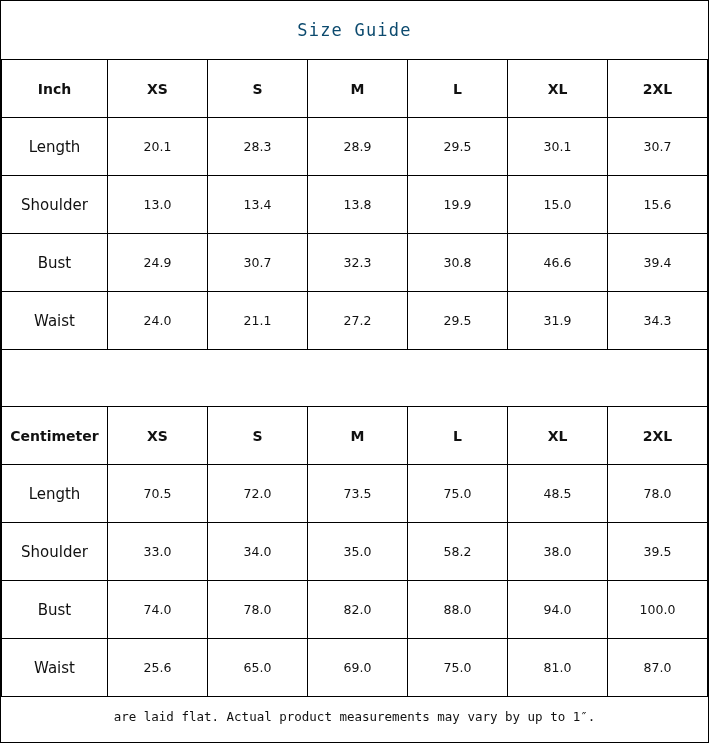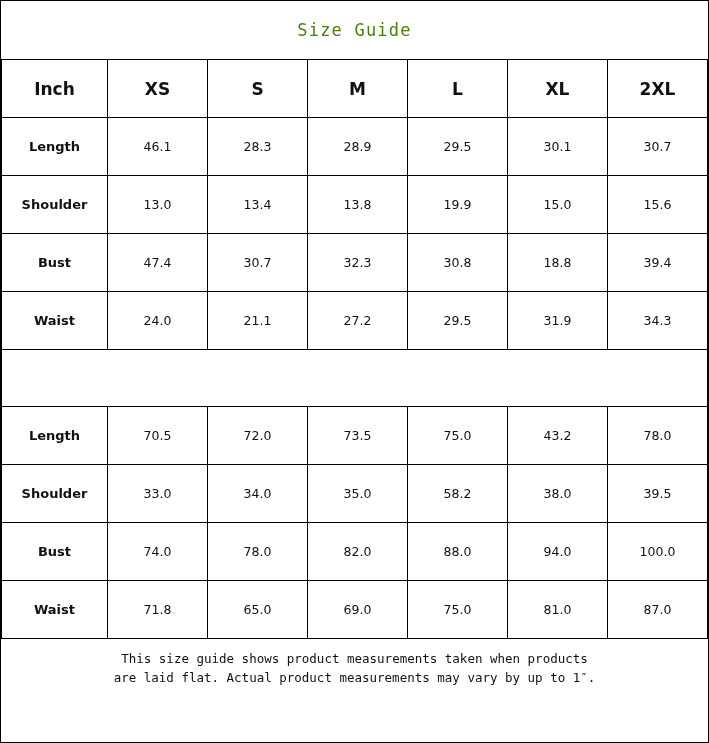--- a/index.html
+++ b/index.html
@@ -20,21 +20,21 @@
     position: relative;
     box-sizing: border-box;
     border: 1px solid #000000;
     background: #ffffff;
   }
   .title {
     text-align: center;
     font-family: "DejaVu Sans Mono", monospace;
     font-size: 17px;
     letter-spacing: 1.2px;
-    color: #4d7c0f;
+    color: #0c4a6e;
     height: 58px;
     line-height: 58px;
     box-sizing: border-box;
   }
   table.size-table {
     width: 100%;
     border-collapse: collapse;
     table-layout: fixed;
   }
   table.size-table td {
@@ -43,25 +43,25 @@
     font-size: 12.5px;
     height: 57px;
     padding: 0 2px;
     font-family: "DejaVu Sans", sans-serif;
     color: #111111;
     overflow: hidden;
     white-space: nowrap;
   }
   table.size-table td.head-cell {
     font-weight: bold;
-    font-size: 17px;
+    font-size: 14px;
   }
   table.size-table td.row-label {
-    font-weight: bold;
-    font-size: 13px;
+    font-weight: normal;
+    font-size: 15px;
     text-align: center;
   }
   table.size-table td.first-col {
     width: 101px;
   }
   .spacer {
     height: 56px;
     border-left: 1px solid #000000;
     border-right: 1px solid #000000;
     box-sizing: border-box;
@@ -93,68 +93,77 @@
         <td class="head-cell first-col">Inch</td>
         <td class="head-cell">XS</td>
         <td class="head-cell">S</td>
         <td class="head-cell">M</td>
         <td class="head-cell">L</td>
         <td class="head-cell">XL</td>
         <td class="head-cell">2XL</td>
       </tr>
       <tr>
         <td class="row-label first-col">Length</td>
-        <td>46.1</td>
+        <td>20.1</td>
         <td>28.3</td>
         <td>28.9</td>
         <td>29.5</td>
         <td>30.1</td>
         <td>30.7</td>
       </tr>
       <tr>
         <td class="row-label first-col">Shoulder</td>
         <td>13.0</td>
         <td>13.4</td>
         <td>13.8</td>
         <td>19.9</td>
         <td>15.0</td>
         <td>15.6</td>
       </tr>
       <tr>
         <td class="row-label first-col">Bust</td>
-        <td>47.4</td>
+        <td>24.9</td>
         <td>30.7</td>
         <td>32.3</td>
         <td>30.8</td>
-        <td>18.8</td>
+        <td>46.6</td>
         <td>39.4</td>
       </tr>
       <tr>
         <td class="row-label first-col">Waist</td>
         <td>24.0</td>
         <td>21.1</td>
         <td>27.2</td>
         <td>29.5</td>
         <td>31.9</td>
         <td>34.3</td>
       </tr>
     </tbody>
   </table>
 
   <div class="spacer"></div>
 
   <table class="size-table">
     <tbody>
       <tr>
+        <td class="head-cell first-col">Centimeter</td>
+        <td class="head-cell">XS</td>
+        <td class="head-cell">S</td>
+        <td class="head-cell">M</td>
+        <td class="head-cell">L</td>
+        <td class="head-cell">XL</td>
+        <td class="head-cell">2XL</td>
+      </tr>
+      <tr>
         <td class="row-label first-col">Length</td>
         <td>70.5</td>
         <td>72.0</td>
         <td>73.5</td>
         <td>75.0</td>
-        <td>43.2</td>
+        <td>48.5</td>
         <td>78.0</td>
       </tr>
       <tr>
         <td class="row-label first-col">Shoulder</td>
         <td>33.0</td>
         <td>34.0</td>
         <td>35.0</td>
         <td>58.2</td>
         <td>38.0</td>
         <td>39.5</td>
@@ -163,28 +172,27 @@
         <td class="row-label first-col">Bust</td>
         <td>74.0</td>
         <td>78.0</td>
         <td>82.0</td>
         <td>88.0</td>
         <td>94.0</td>
         <td>100.0</td>
       </tr>
       <tr>
         <td class="row-label first-col">Waist</td>
-        <td>71.8</td>
+        <td>25.6</td>
         <td>65.0</td>
         <td>69.0</td>
         <td>75.0</td>
         <td>81.0</td>
         <td>87.0</td>
       </tr>
     </tbody>
   </table>
 
   <div class="note">
-    <span class="note-line">This size guide shows product measurements taken when products</span>
     <span class="note-line">are laid flat. Actual product measurements may vary by up to 1″.</span>
   </div>
 
 </div>
 
 </body></html>

